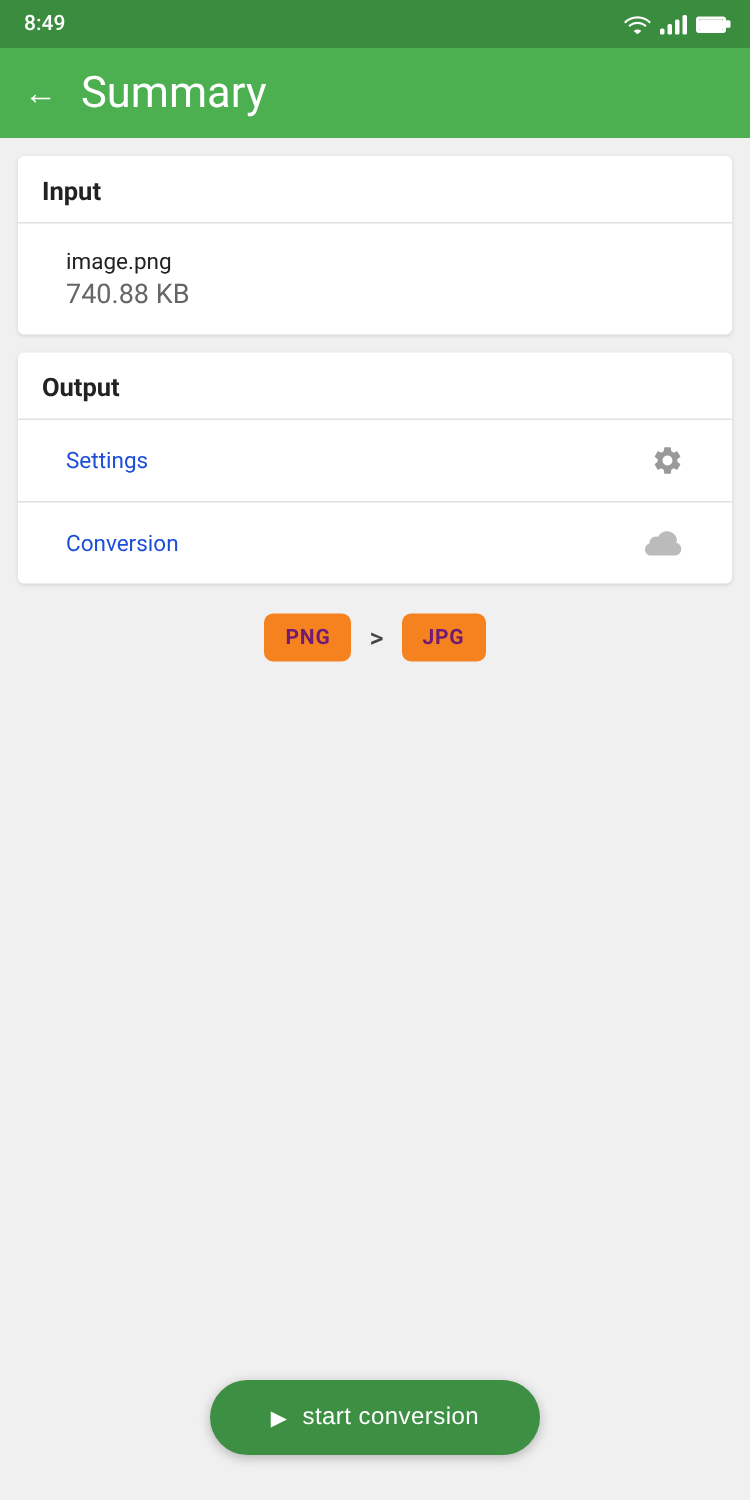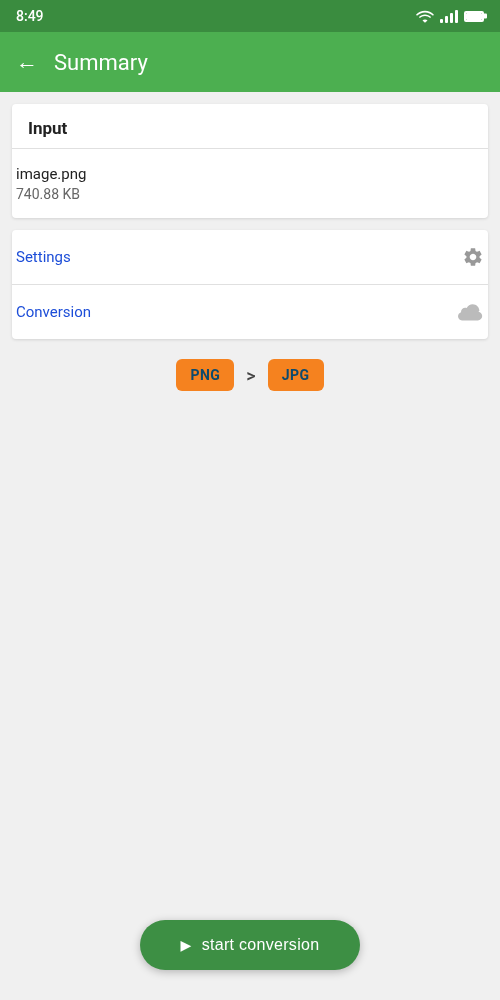--- a/index.html
+++ b/index.html
@@ -52,21 +52,21 @@
     }
 
     .back-arrow {
       color: white;
       font-size: 22px;
       cursor: pointer;
     }
 
     .app-title {
       color: white;
-      font-size: 22px;
+      font-size: 29px;
       font-weight: 400;
     }
 
     
     .content {
       padding: 12px 12px 100px 12px;
       background-color: #f0f0f0;
       height: calc(1000px - 108px);
       overflow-y: auto;
     }
@@ -86,59 +86,59 @@
     }
 
     .card-header-text {
       font-size: 17px;
       font-weight: 700;
       color: #222;
       margin-top: 12px;
     }
 
     .card-row {
-      padding: 16px 4px;
+      padding: 16px 32px;
       display: flex;
       align-items: center;
       justify-content: space-between;
     }
 
     .card-row + .card-row {
       border-top: 1px solid #e0e0e0;
       gap: 16px;
     }
 
     .file-name {
       font-size: 15px;
       color: #222;
       margin-bottom: 3px;
     }
 
     .file-size {
-      font-size: 14px;
+      font-size: 18px;
       color: #666;
     }
 
     .row-label {
       font-size: 15px;
       color: #1d4ed8;
     }
 
     
     .conversion-badges {
       display: flex;
       align-items: center;
       justify-content: center;
       gap: 12px;
       margin: 20px 0 12px 0;
     }
 
     .badge {
       background-color: #f5821f;
-      color: #0c4a6e;
+      color: #701a75;
       font-size: 14px;
       font-weight: 700;
       padding: 8px 14px;
       border-radius: 6px;
       letter-spacing: 0.5px;
     }
 
     .arrow-text {
       font-size: 18px;
       color: #444;
@@ -276,20 +276,23 @@
     </div>
     <div class="card-row">
       <div>
         <div class="file-name">image.png</div>
         <div class="file-size">740.88 KB</div>
       </div>
     </div>
   </div>
 
   <div class="card">
+    <div class="card-header">
+      <span class="card-header-text">Output</span>
+    </div>
 
     <div class="card-row">
       <span class="row-label">Settings</span>
       <svg class="gear-svg" viewBox="0 0 24 24">
         <path d="M19.14 12.94c.04-.3.06-.61.06-.94s-.02-.64-.07-.94l2.03-1.58c.18-.14.23-.41.12-.61l-1.92-3.32c-.12-.22-.37-.29-.59-.22l-2.39.96c-.5-.38-1.03-.7-1.62-.94l-.36-2.54c-.04-.24-.24-.41-.48-.41h-3.84c-.24 0-.43.17-.47.41l-.36 2.54c-.59.24-1.13.57-1.62.94l-2.39-.96c-.22-.08-.47 0-.59.22L2.74 8.87c-.12.21-.08.47.12.61l2.03 1.58c-.05.3-.09.63-.09.94s.02.64.07.94l-2.03 1.58c-.18.14-.23.41-.12.61l1.92 3.32c.12.22.37.29.59.22l2.39-.96c.5.38 1.03.7 1.62.94l.36 2.54c.05.24.24.41.48.41h3.84c.24 0 .44-.17.47-.41l.36-2.54c.59-.24 1.13-.56 1.62-.94l2.39.96c.22.08.47 0 .59-.22l1.92-3.32c.12-.22.07-.47-.12-.61l-2.01-1.58zM12 15.6c-1.98 0-3.6-1.62-3.6-3.6s1.62-3.6 3.6-3.6 3.6 1.62 3.6 3.6-1.62 3.6-3.6 3.6z"></path>
       </svg>
     </div>
 
     <div class="card-row">
       <span class="row-label">Conversion</span>

